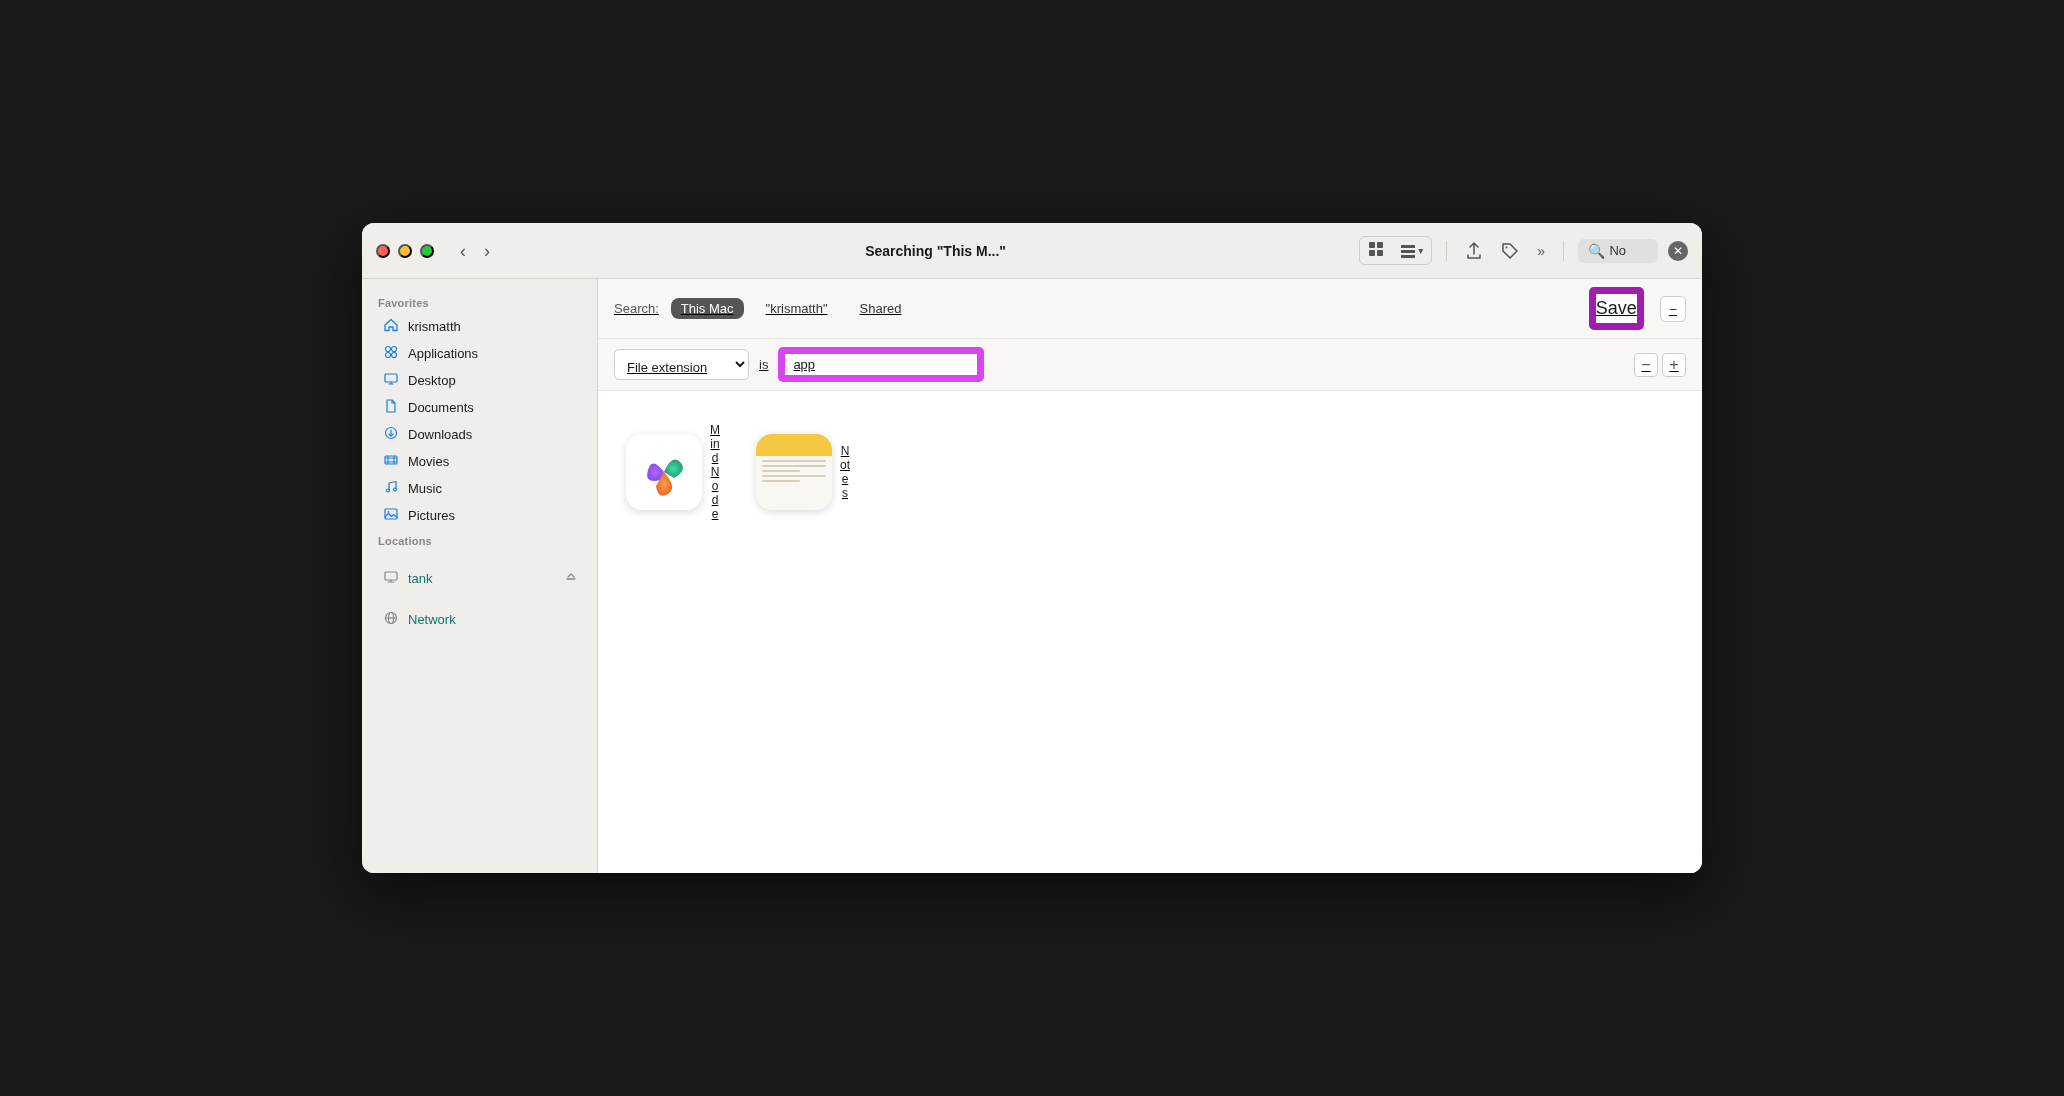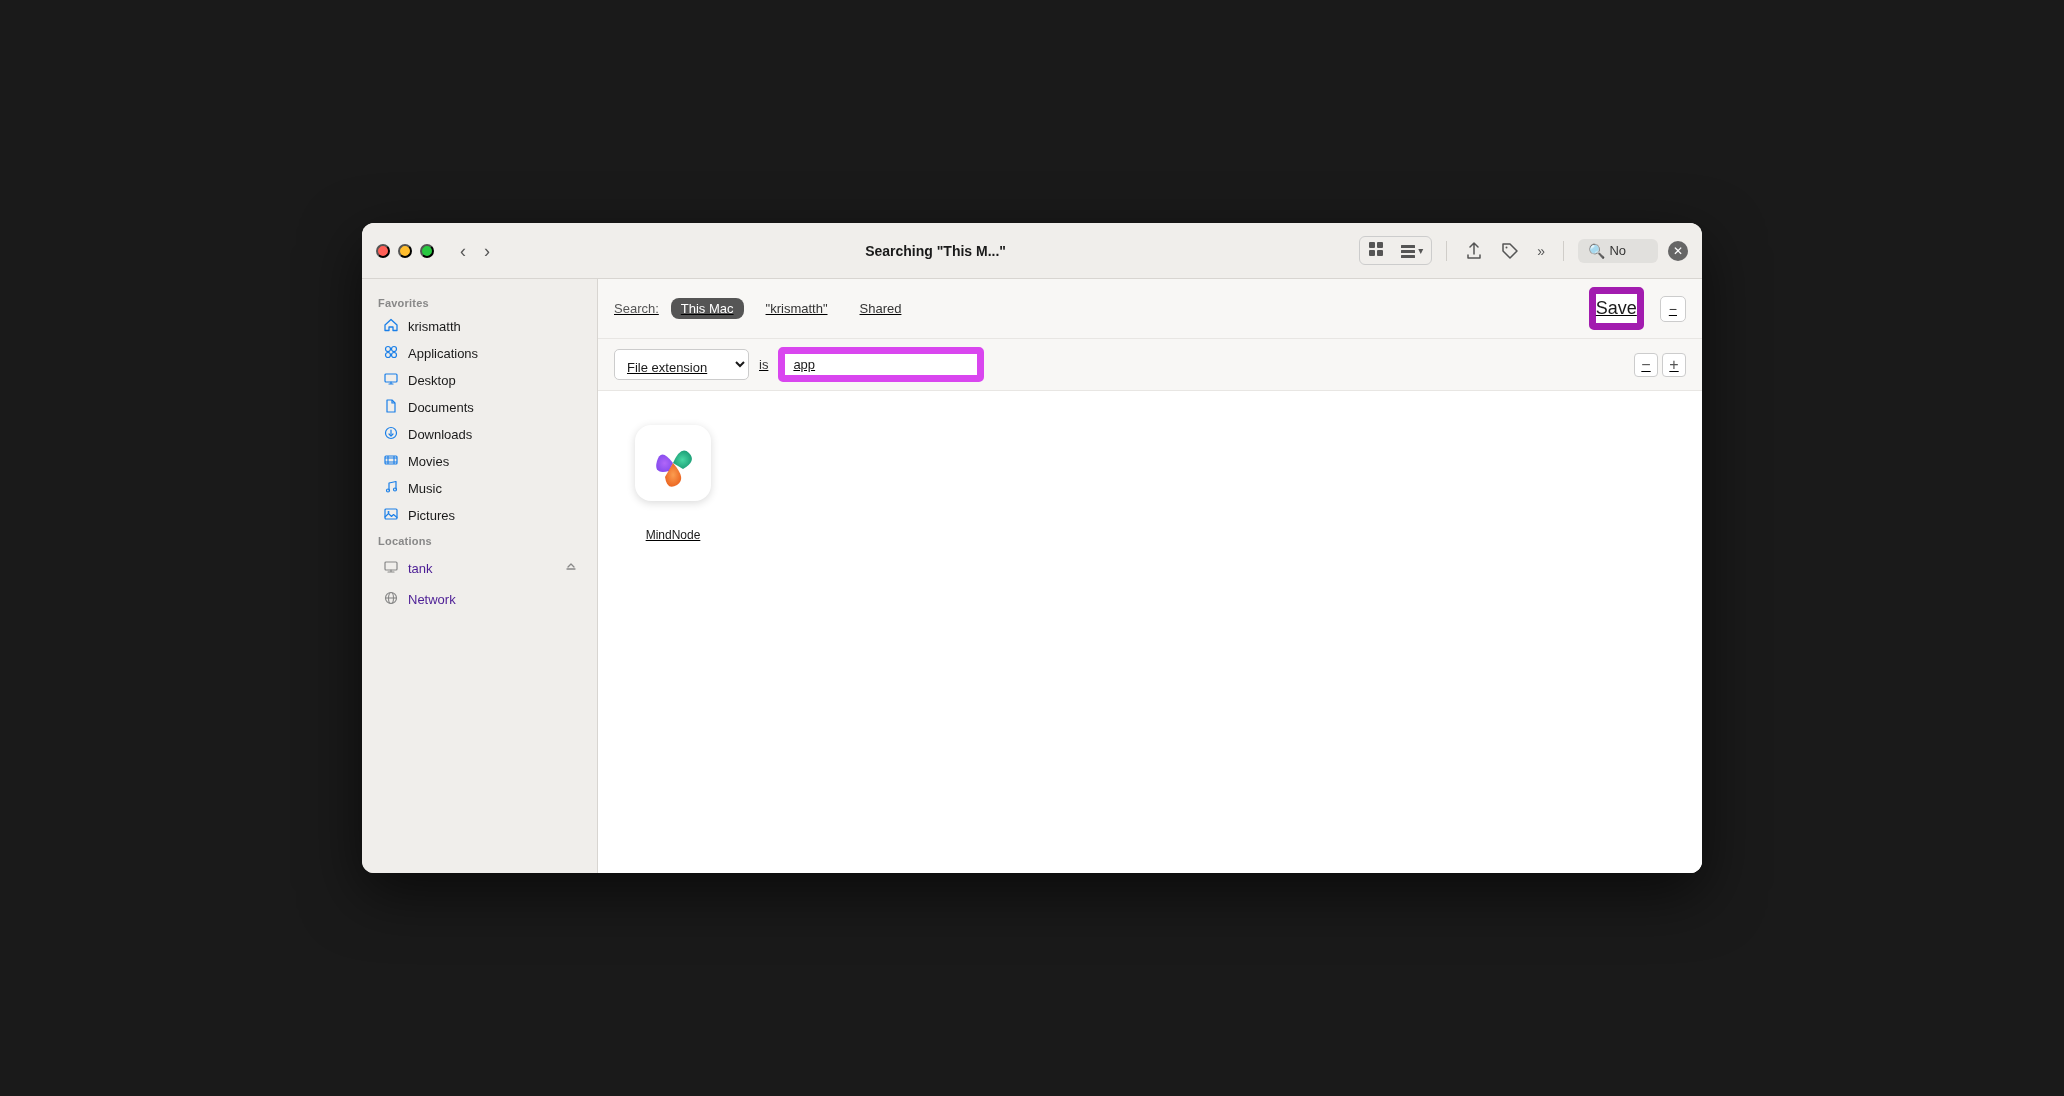--- a/index.html
+++ b/index.html
@@ -166,23 +166,23 @@
     .icon-blue { color: #1a7fe8; }
     .icon-gray { color: #888; }
     .sidebar-item-text { font-size: 13px; }
     .sidebar-locations-item {
       display: flex;
       align-items: center;
       gap: 8px;
       padding: 5px 16px;
       cursor: pointer;
       border-radius: 6px;
-      margin: 4px 4px;
+      margin: 14px 4px;
       font-size: 13px;
-      color: #4c1d95;
+      color: #0f766e;
     }
     .eject-btn {
       margin-left: auto;
       background: none;
       border: none;
       color: #888;
       cursor: pointer;
       font-size: 12px;
     }
     
@@ -300,23 +300,22 @@
       padding: 24px 20px;
       display: flex;
       flex-wrap: wrap;
       align-content: flex-start;
       gap: 20px;
       overflow-y: auto;
       background: white;
     }
     .file-item {
       display: flex;
-      flex-direction: column;
-      align-items: center;
-      gap: 25px;
+      align-items: center;
+      gap: 8px;
       cursor: pointer;
       padding: 8px;
       border-radius: 8px;
       width: 110px;
     }
     .file-icon-wrapper {
       width: 80px;
       height: 80px;
       display: flex;
       align-items: center;
@@ -616,16 +615,31 @@
 
                 <path d="M30 30 Q38 12 46 20 Q54 28 40 36 Z" fill="url(#leaf2)" opacity="0.9"></path>
 
                 <path d="M30 30 Q44 46 34 52 Q24 58 22 44 Z" fill="url(#leaf3)" opacity="0.9"></path>
               </svg>
             </div>
           </div>
           <span class="file-name">MindNode</span>
         </div>
 
+        <div class="file-item">
+          <div class="file-icon-wrapper">
+            <div class="notes-icon">
+              <div class="notes-top"></div>
+              <div class="notes-bottom">
+                <div class="notes-line"></div>
+                <div class="notes-line"></div>
+                <div class="notes-line notes-line-short"></div>
+                <div class="notes-line"></div>
+                <div class="notes-line notes-line-short"></div>
+              </div>
+            </div>
+          </div>
+          <span class="file-name">Notes</span>
+        </div>
       </div>
     </div>
   </div>
 </div>
 
 </body></html>

